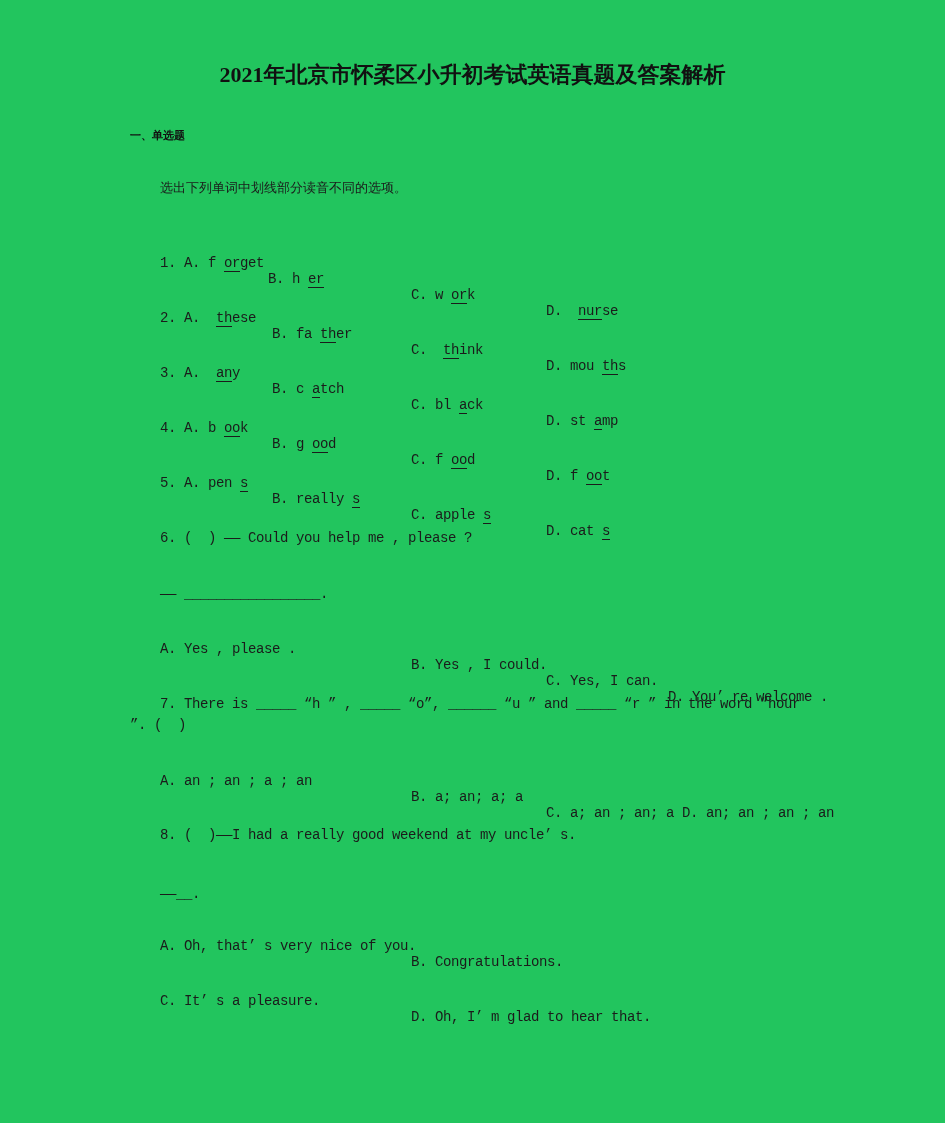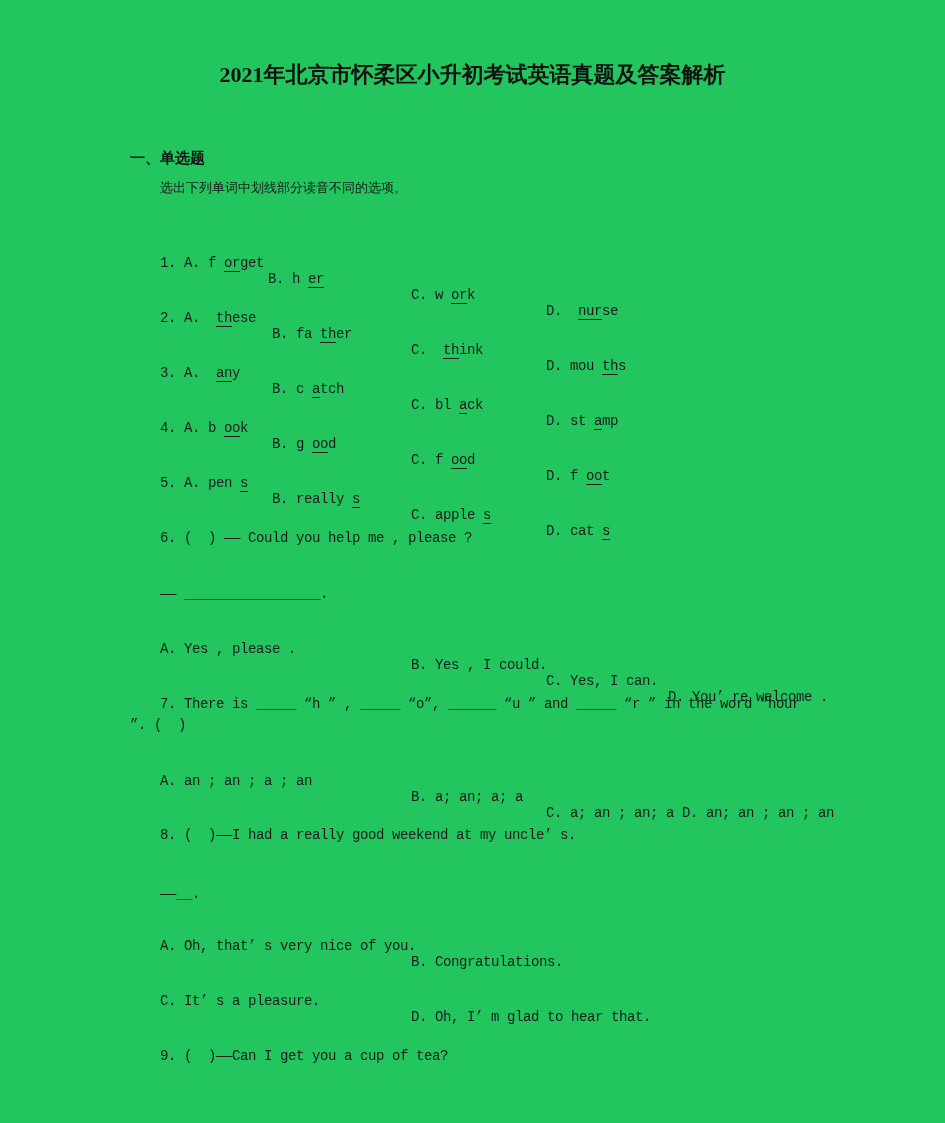--- a/index.html
+++ b/index.html
@@ -7,21 +7,21 @@
   .line{position:absolute;left:0;right:0;height:22px;white-space:pre;
         font-family:"Liberation Mono","DejaVu Sans Mono",monospace;
         font-size:14px;letter-spacing:-0.4px;color:#1b1b1b;}
   .col{position:absolute;white-space:pre;}
   .u{border-bottom:1px solid #1b1b1b;margin-left:8px;}
   #doc-title{position:absolute;top:60px;left:0;right:0;text-align:center;
              font-family:"Liberation Serif","DejaVu Serif",serif;
              font-size:22px;font-weight:bold;color:#111;}
   #section-heading{position:absolute;top:128px;left:130px;
              font-family:"Liberation Serif","DejaVu Serif",serif;
-             font-size:15px;font-weight:bold;color:#111;margin-top:21px;}
+             font-size:11px;font-weight:bold;color:#111;}
   #instruction{position:absolute;top:179px;left:160px;
              font-family:"Liberation Serif","DejaVu Serif",serif;
              font-size:13px;color:#1b1b1b;}
 </style>
 </head>
 <body>
 
 <div id="page">
 
   <div id="doc-title">2021年北京市怀柔区小升初考试英语真题及答案解析</div>
@@ -96,17 +96,14 @@
   </div>
   <div class="line" style="top:922px">
     <span class="col" style="left:160px">A. Oh, that’ s very nice of you.</span>
     <span class="col" style="left:411px">B. Congratulations.</span>
   </div>
   <div class="line" style="top:977px">
     <span class="col" style="left:160px">C. It’ s a pleasure.</span>
     <span class="col" style="left:411px">D. Oh, I’ m glad to hear that.</span>
   </div>
 
-  <div class="line" style="top:1032px">
-    <span class="col" style="left:160px">9. (  )——Can I get you a cup of tea?</span>
-  </div>
 
 </div>
 
 </body></html>

